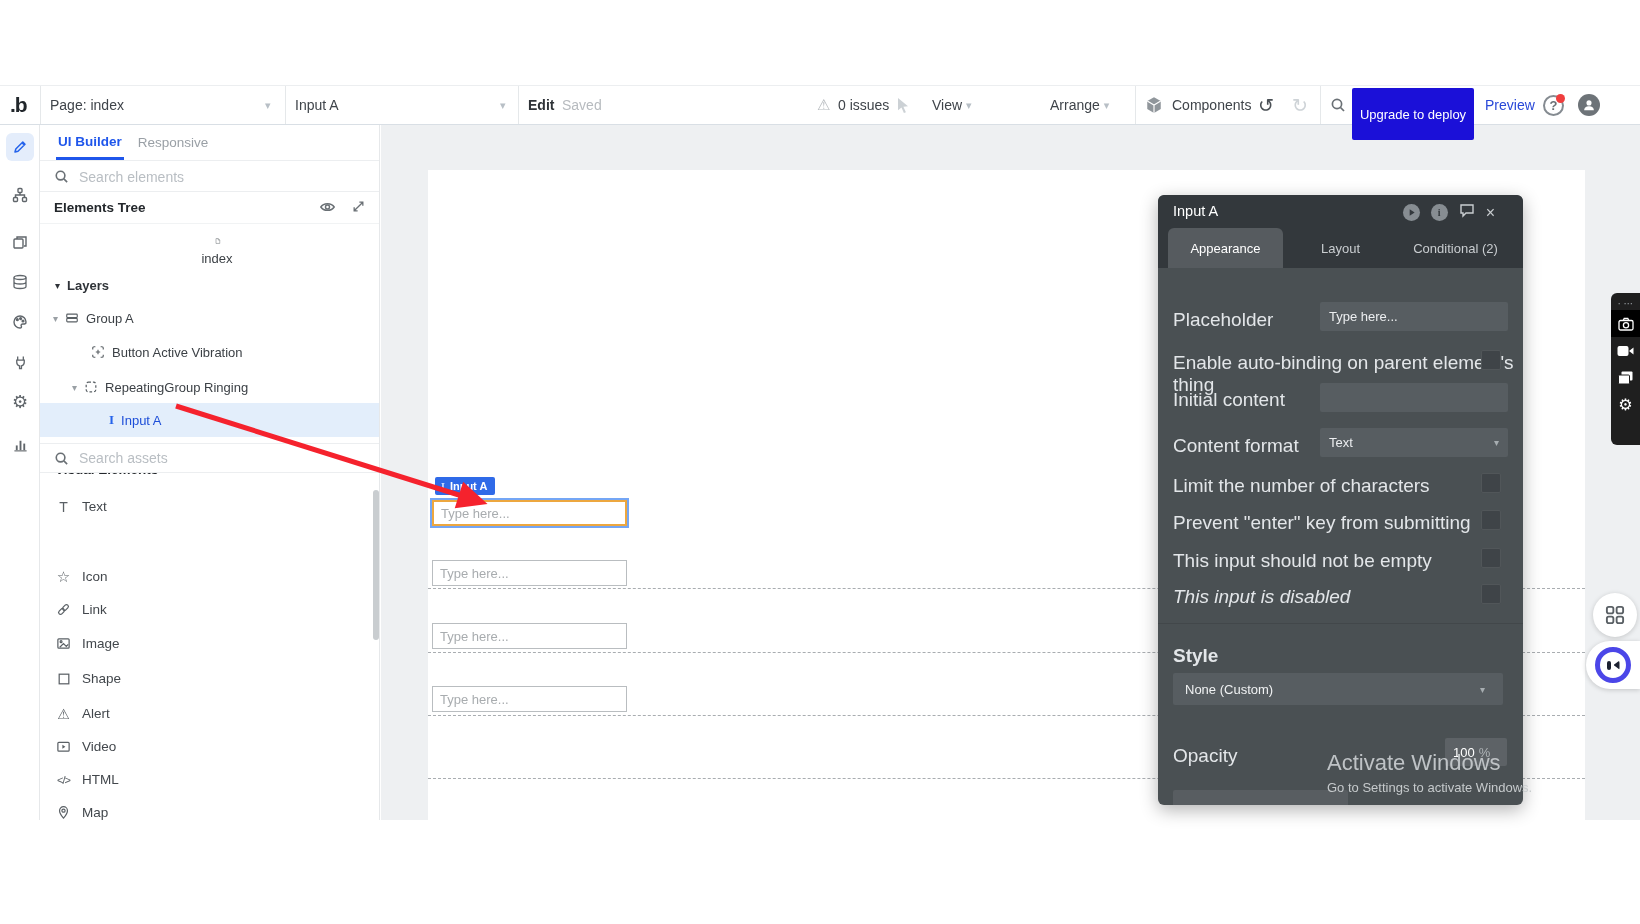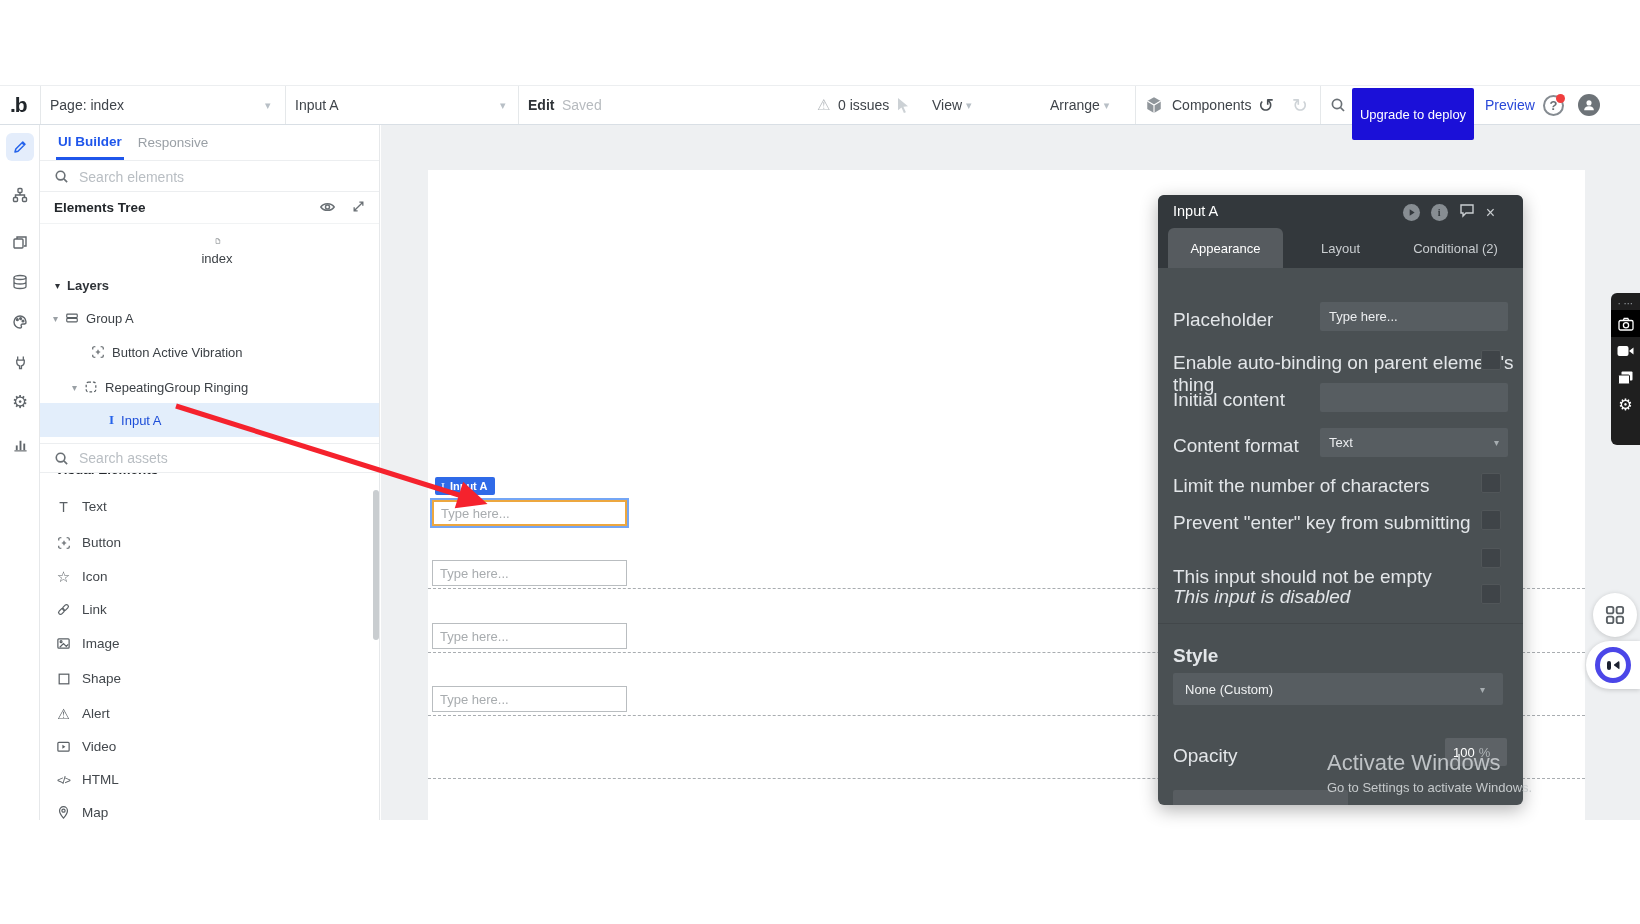--- a/index.html
+++ b/index.html
@@ -305,28 +305,20 @@
           <circle cx="7" cy="7" r="4.6"></circle>
           <path d="M10.5 10.5 L14 14"></path>
         </svg>
       <span>Search assets</span>
     </div>
 
     <div class="pal-row" style="top:368px;">
       <span class="pal-ic" style="font-size:14px;">T</span>
       <span>Text</span>
     </div>
-    <div class="pal-row" style="top:404px;">
-      <span class="pal-ic">
-        <svg width="14" height="14" viewBox="0 0 16 16" fill="none" stroke="#5a6065" stroke-width="1.3">
-            <path d="M2 5 V3.5 q0-1.5 1.5-1.5 H5 M11 2 h1.5 Q14 2 14 3.5 V5 M14 11 v1.5 Q14 14 12.5 14 H11 M5 14 H3.5 Q2 14 2 12.5 V11 M8 5.5 V10.5 M5.5 8 H10.5"></path>
-          </svg>
-      </span>
-      <span>Button</span>
-    </div>
     <div class="pal-row" style="top:438px;">
       <span class="pal-ic" style="font-size:15px;">☆</span>
       <span>Icon</span>
     </div>
     <div class="pal-row" style="top:471px;">
       <span class="pal-ic">
         <svg width="15" height="15" viewBox="0 0 16 16" fill="none" stroke="#5a6065" stroke-width="1.3">
             <g transform="rotate(-45 8 8)">
               <rect x="1.5" y="6" width="7" height="4" rx="2"></rect>
               <rect x="7.5" y="6" width="7" height="4" rx="2"></rect>
@@ -453,21 +445,21 @@
     <div class="insp-label" style="top:240px;">Content format</div>
     <div class="insp-input insp-select" style="top:233px;">
       <span>Text</span>
       <span class="sc">▾</span>
     </div>
 
     <div class="insp-label" style="top:280px;">Limit the number of characters</div>
     <div class="chk" style="top:278px;"></div>
     <div class="insp-label" style="top:317px;">Prevent "enter" key from submitting</div>
     <div class="chk" style="top:315px;"></div>
-    <div class="insp-label" style="top:355px;margin-top:16px;">This input should not be empty</div>
+    <div class="insp-label" style="top:355px;">This input should not be empty</div>
     <div class="chk" style="top:353px;"></div>
     <div class="insp-label" style="top:391px;font-style:italic;">This input is disabled</div>
     <div class="chk" style="top:389px;"></div>
 
     <div class="insp-div"></div>
 
     <div class="insp-label" style="top:450px; font-weight:bold;">Style</div>
     <div class="style-dd">
       <span>None (Custom)</span>
       <span class="sc">▾</span>

